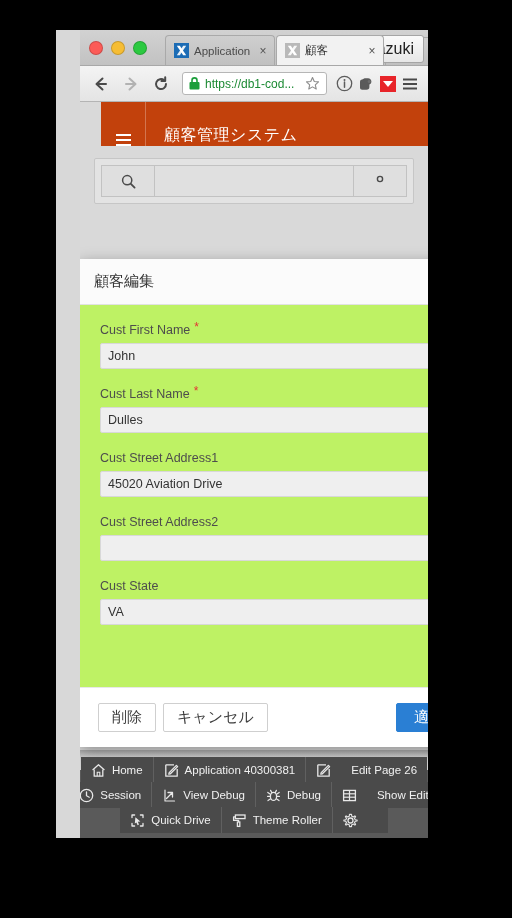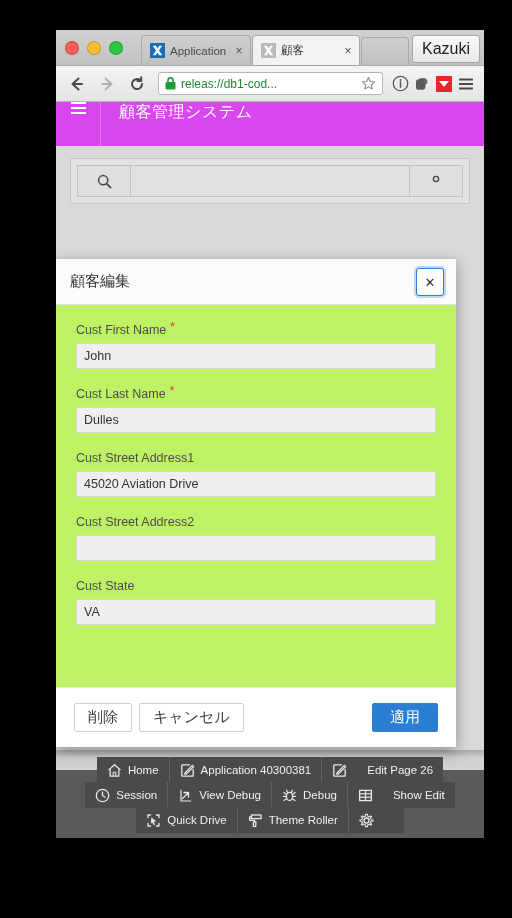--- a/index.html
+++ b/index.html
@@ -17,25 +17,26 @@
     width: 512px;
     height: 918px;
     background: #000000;
   }
 
   
   .browser-window {
     position: absolute;
     left: 56px;
     top: 30px;
-    width: 428px;
+    width: 348px;
     height: 808px;
     background: #d8d8d8;
     box-shadow: 0 2px 10px rgba(0,0,0,0.6);
     overflow: hidden;
+    padding-left: 24px;
   }
 
   
   .tabstrip {
     position: relative;
     height: 35px;
     background: linear-gradient(#d2d2d2, #c2c2c2);
     border-bottom: 1px solid #a8a8a8;
   }
   .traffic {
@@ -184,24 +185,25 @@
   
   .viewport {
     position: relative;
     height: 738px;
     background: #d9d9d9;
     overflow: hidden;
   }
 
   .app-header {
     height: 44px;
-    background: #d946ef;
-    display: flex;
-    align-items: flex-start;
+    background: #c2410c;
+    display: flex;
+    align-items: flex-end;
     color: #ffffff;
+    margin-left: 21px;
   }
   .hamburger {
     width: 44px;
     display: flex; flex-direction: column;
     align-items: center; justify-content: center;
     gap: 3px;
   }
   .hamburger span {
     display: block; width: 15px; height: 2px; background: #ffffff;
   }
@@ -477,21 +479,21 @@
           <path d="M14 9 A5 5 0 1 1 12.2 5.2" fill="none" stroke="#4a4a4a" stroke-width="2" stroke-linecap="round"></path>
           <path d="M13.2 2.2 L13.2 6 L9.4 6" fill="none" stroke="#4a4a4a" stroke-width="2" stroke-linecap="round" stroke-linejoin="round"></path>
         </svg>
       </div>
 
       <div class="omnibox">
         <svg class="lock" viewBox="0 0 11 13">
           <rect x="0.5" y="5" width="10" height="7.5" rx="1" fill="#1b9e3a"></rect>
           <path d="M3 5 V3.4 A2.5 2.5 0 0 1 8 3.4 V5" fill="none" stroke="#1b9e3a" stroke-width="1.6"></path>
         </svg>
-        <span class="url">releas://db1-cod...</span>
+        <span class="url">https://db1-cod...</span>
         <svg class="star" viewBox="0 0 16 16">
           <path d="M8 1.6 L9.9 5.8 L14.4 6.3 L11 9.4 L12 13.9 L8 11.6 L4 13.9 L5 9.4 L1.6 6.3 L6.1 5.8 Z" fill="none" stroke="#8d8d8d" stroke-width="1.2" stroke-linejoin="round"></path>
         </svg>
       </div>
 
       <div class="ext">
         <svg width="17" height="17" viewBox="0 0 17 17">
           <circle cx="8.5" cy="8.5" r="7.2" fill="none" stroke="#5c5c5c" stroke-width="1.3"></circle>
           <circle cx="8.5" cy="5" r="1" fill="#5c5c5c"></circle>
           <line x1="8.5" y1="7" x2="8.5" y2="12.2" stroke="#5c5c5c" stroke-width="1.5" stroke-linecap="round"></line>

